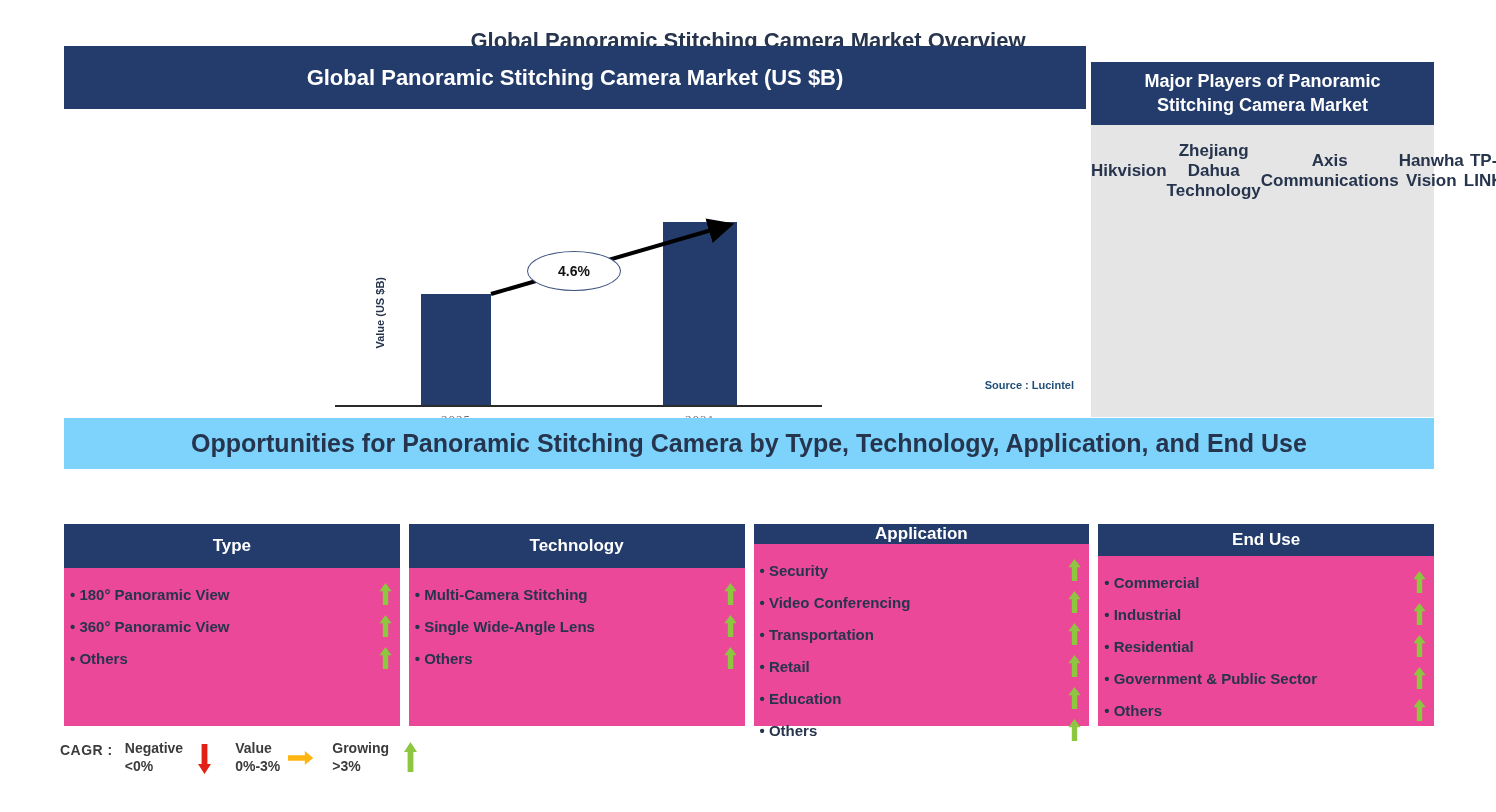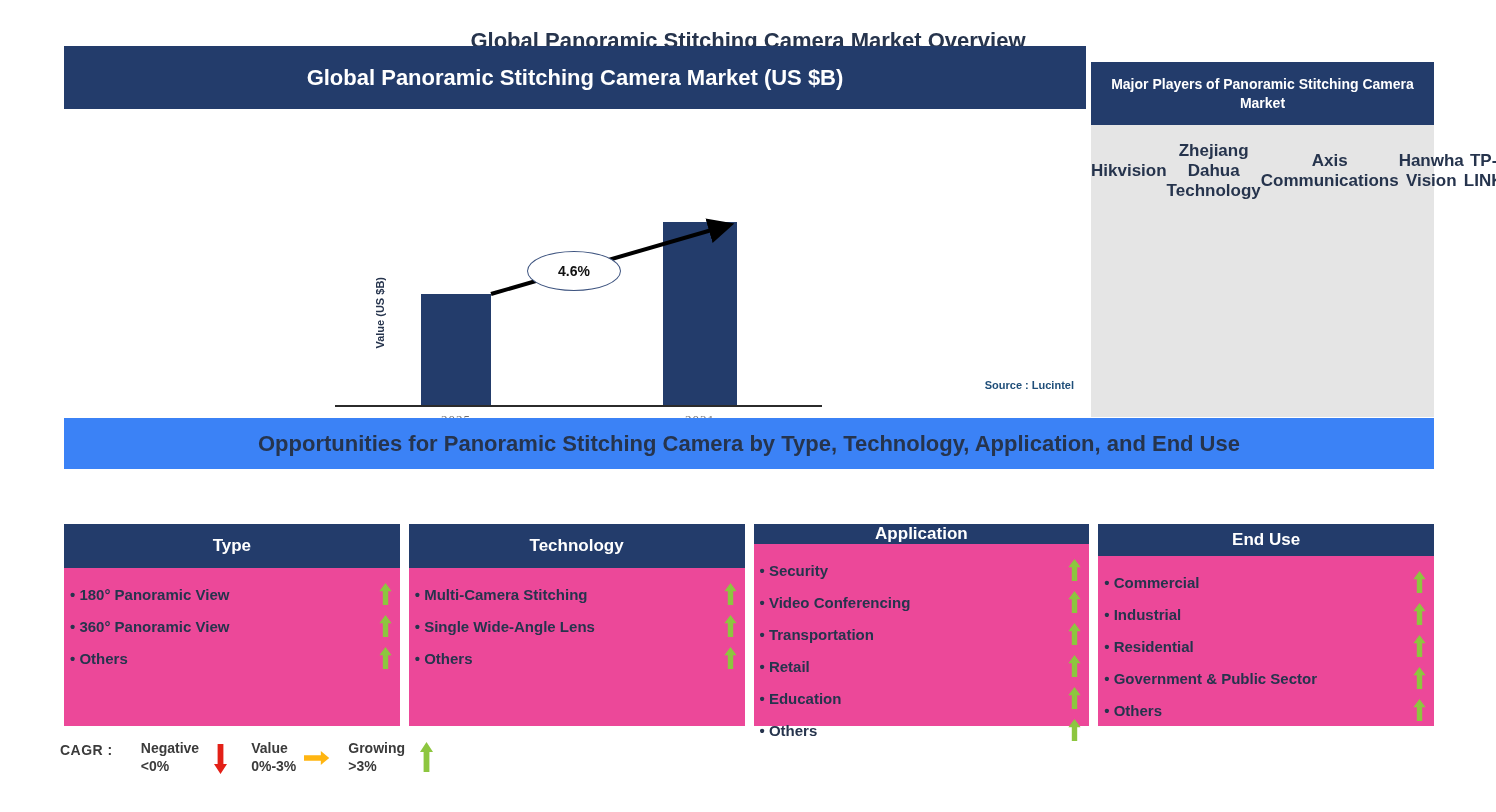--- a/index.html
+++ b/index.html
@@ -45,35 +45,35 @@
   }
   .source{
     position:absolute;left:0;top:270px;width:1010px;text-align:right;
     font-size:11px;font-weight:bold;color:#1f4e79;
   }
   
   .players-panel{position:absolute;left:1091px;top:62px;width:343px;height:355px;background:#e5e5e5;}
   .players-head{
     width:343px;height:63px;background:#233c6b;color:#ffffff;
     display:flex;align-items:center;justify-content:center;
-    font-size:14px;font-weight:bold;text-align:center;line-height:1.3;box-sizing:border-box;padding:0 14px;
+    font-size:18px;font-weight:bold;text-align:center;line-height:1.3;box-sizing:border-box;padding:0 14px;
   }
   .players-list{
     height:292px;display:flex;flex-direction:row;
     justify-content:flex-start;padding-top:20px;box-sizing:border-box;
   }
   .player{
     height:52px;display:flex;align-items:center;justify-content:center;
     font-size:17px;font-weight:bold;color:#26344d;text-align:center;
   }
   
   .opp-band{
-    position:absolute;left:64px;top:418px;width:1370px;height:51px;background:#3b82f6;
-    display:flex;align-items:center;justify-content:center;
-    font-size:22px;font-weight:bold;color:#26344d;text-align:center;
+    position:absolute;left:64px;top:418px;width:1370px;height:51px;background:#7dd3fc;
+    display:flex;align-items:center;justify-content:center;
+    font-size:25px;font-weight:bold;color:#26344d;text-align:center;
   }
   
   .cols{position:absolute;left:64px;top:476px;width:1370px;height:250px;display:flex;gap:9px;}
   .col{width:339px;background:#ec4899;display:flex;flex-direction:column;margin-top:48px;}
   .col-head{
     height:44px;background:#233c6b;color:#ffffff;
     display:flex;align-items:center;justify-content:center;
     font-size:17px;font-weight:bold;
   }
   .col-list{flex:1;padding:10px 8px 0 6px;box-sizing:border-box;}
@@ -83,21 +83,21 @@
   }
   .col-item .txt{white-space:nowrap;}
   .arrow-up{
     width:13px;height:22px;flex:0 0 13px;margin-left:6px;
   }
   
   .legend{
     position:absolute;left:60px;top:740px;height:45px;
     display:flex;align-items:flex-start;font-size:14px;font-weight:bold;color:#3b3b3b;
   }
-  .legend-label{margin-right:28px;padding-top:2px;letter-spacing:0.5px;}
+  .legend-label{margin-right:12px;padding-top:2px;letter-spacing:0.5px;}
   .legend-item{display:flex;align-items:flex-start;margin-right:10px;}
   .legend-text{line-height:1.25;white-space:nowrap;}
   .legend-glyph{margin:0 8px;width:26px;height:36px;display:flex;align-items:center;justify-content:center;}
 </style>
 </head>
 <body>
 
 <div class="page-title">Global Panoramic Stitching Camera Market Overview</div>
 
 <div class="chart-panel">

